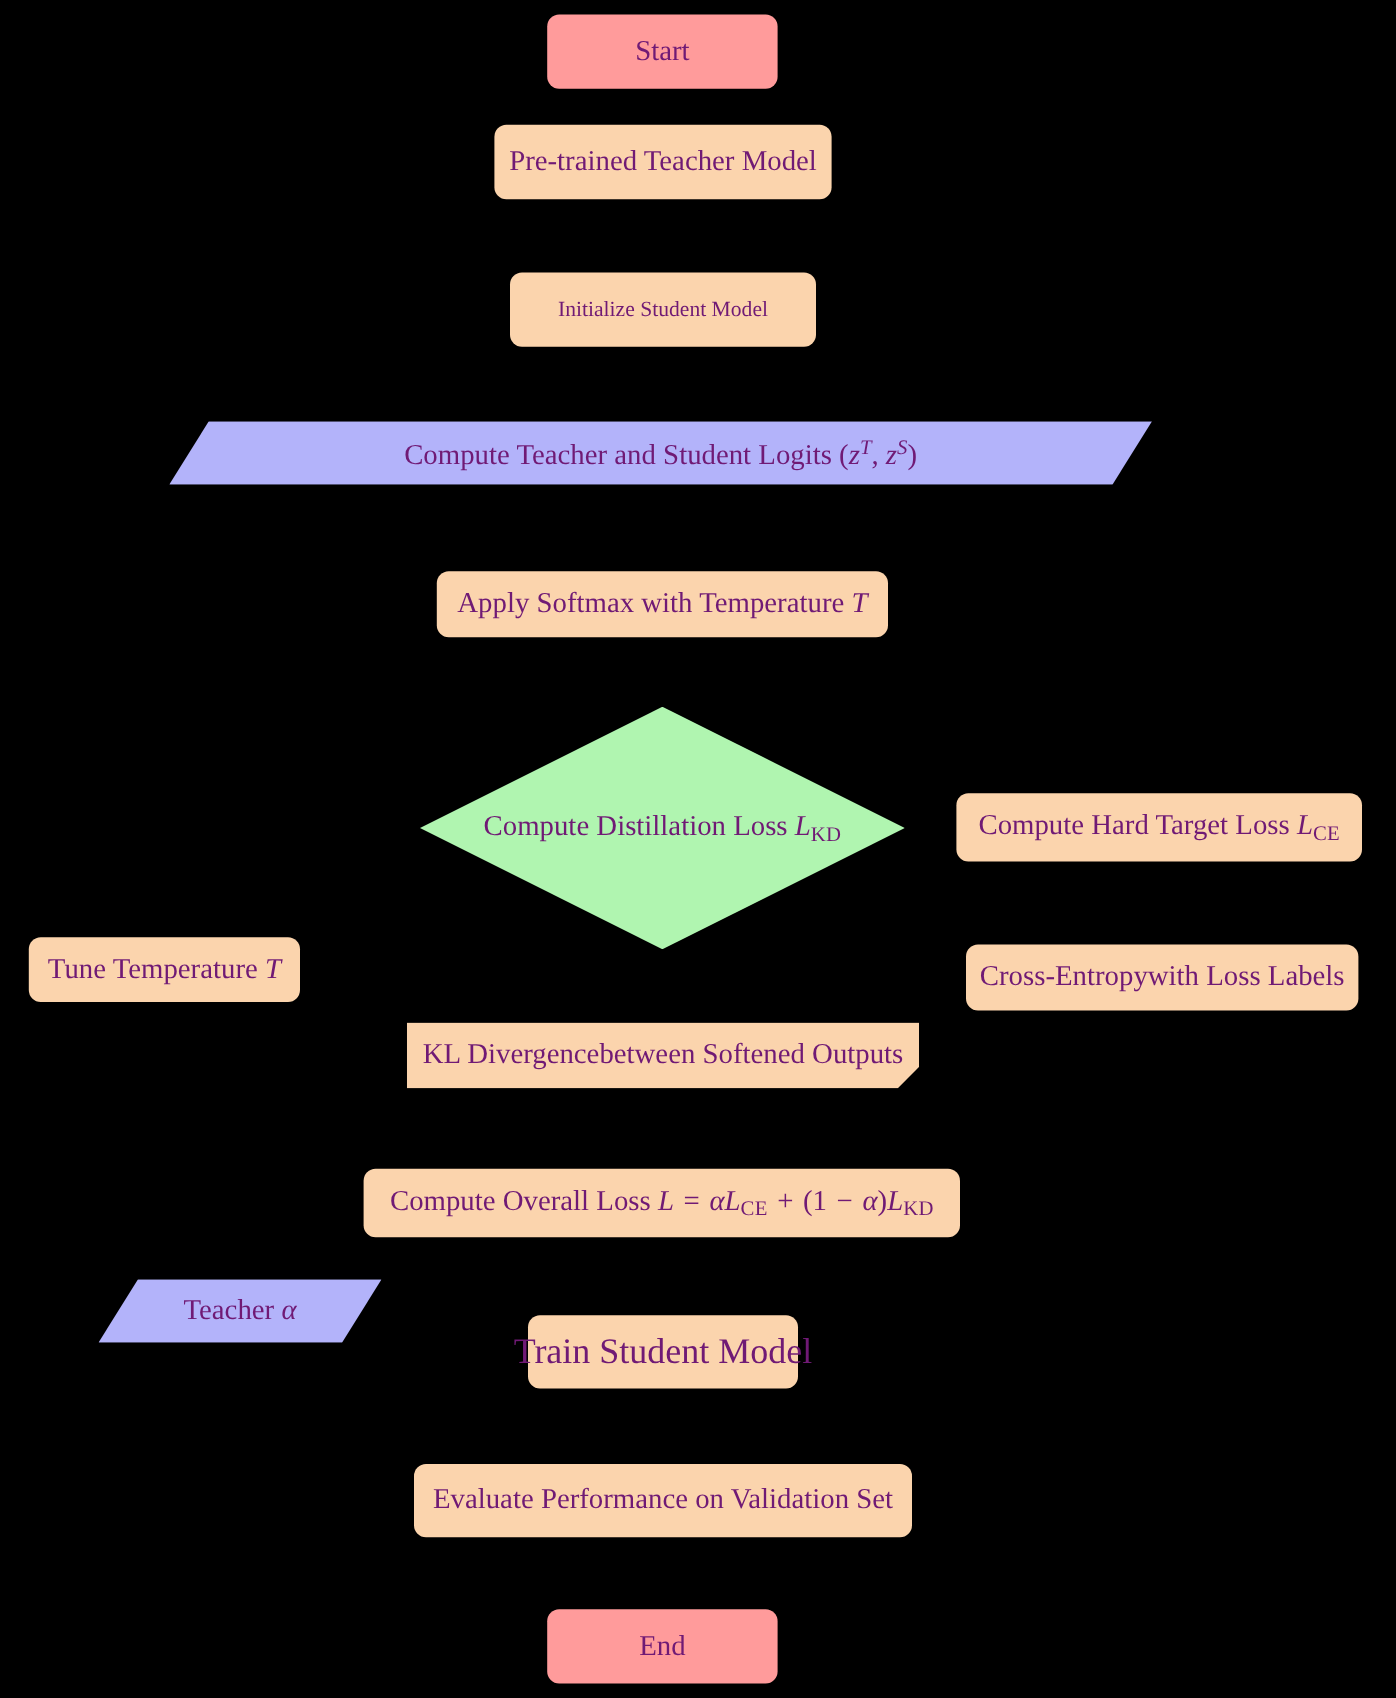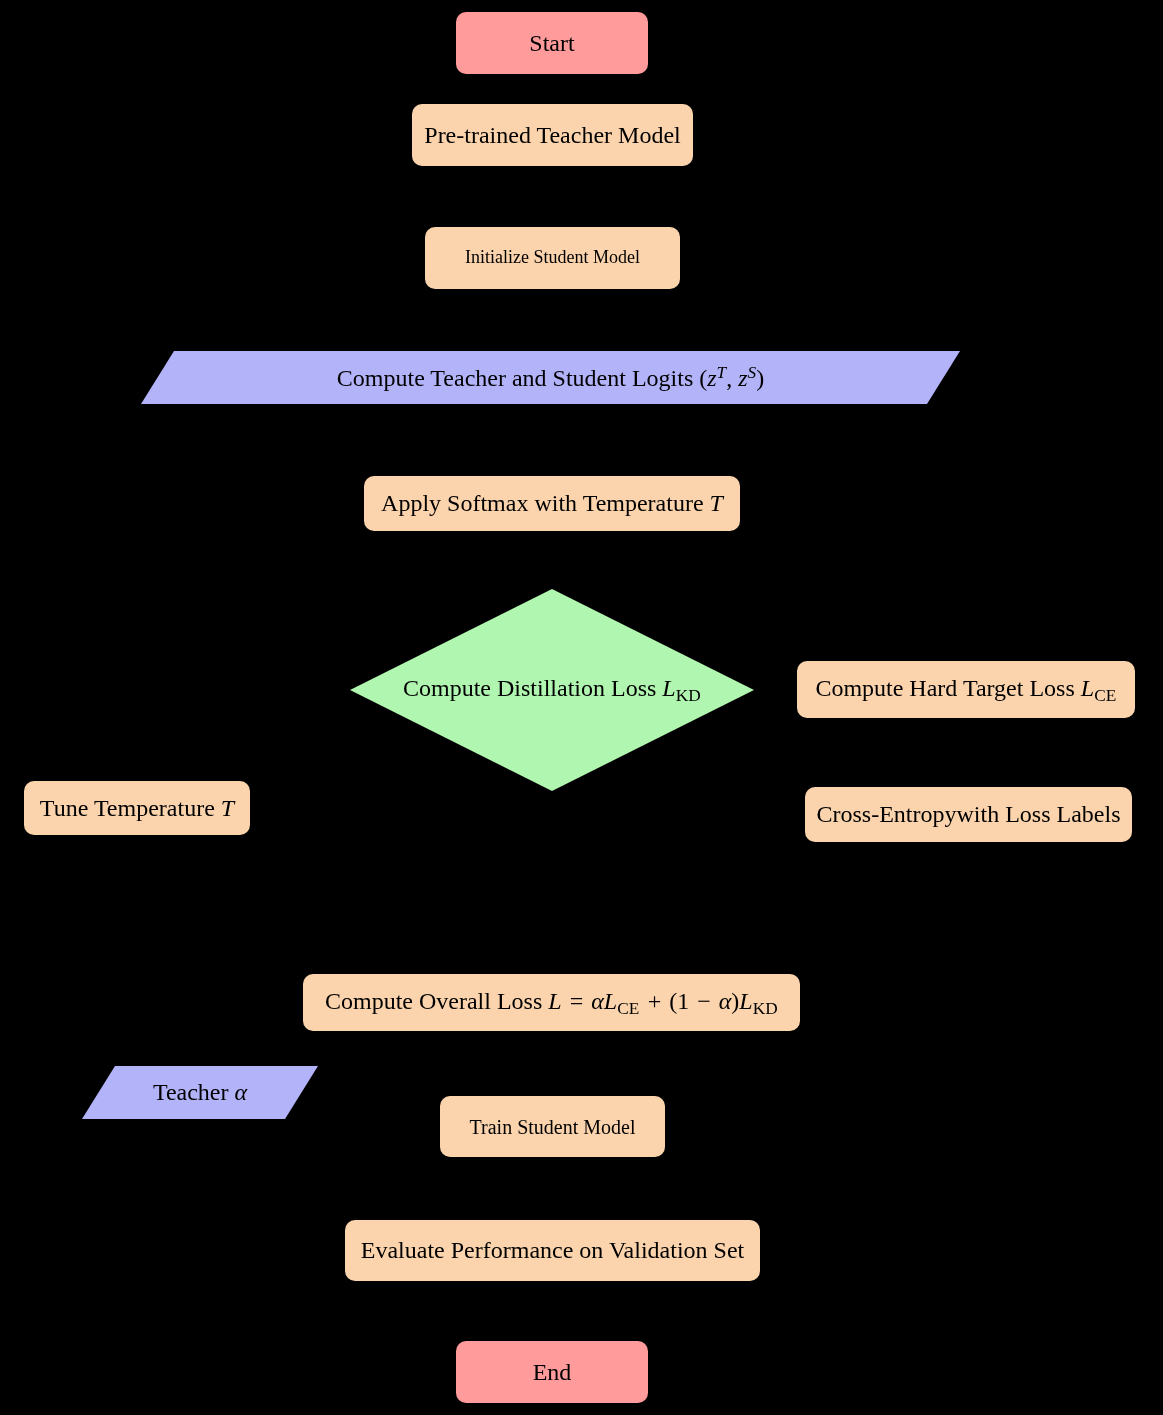--- a/index.html
+++ b/index.html
@@ -27,21 +27,21 @@
 
   .node {
     position: absolute;
     box-sizing: border-box;
     display: flex;
     align-items: center;
     justify-content: center;
     text-align: center;
     line-height: 1.1;
     white-space: nowrap;
-    color: #000000;
+    color: #701a75;
     font-family: "Liberation Serif", "DejaVu Serif", serif;
   }
 
   
   .shape-terminal {
     border-radius: 10px;
   }
   .shape-process {
     border-radius: 10px;
   }
@@ -116,31 +116,35 @@
   </div>
 
   <div class="node shape-process" style="left:797px; top:661px; width:338px; height:57px; background:#fbd4ad; font-size:24px;">
     <span class="node-label"><span>Compute Hard Target Loss </span><span class="mi">L</span><span class="sub">CE</span></span>
   </div>
 
   <div class="node shape-process" style="left:805px; top:787px; width:327px; height:55px; background:#fbd4ad; font-size:24px;">
     <span class="node-label">Cross-Entropywith Loss Labels</span>
   </div>
 
+  <div class="node shape-notched" style="left:339px; top:852px; width:427px; height:55px; background:#fbd4ad; font-size:24px;
+              clip-path: polygon(0 0, 427px 0, 427px 37px, 409px 55px, 0 55px);">
+    <span class="node-label">KL Divergencebetween Softened Outputs</span>
+  </div>
 
   <div class="node shape-process" style="left:303px; top:974px; width:497px; height:57px; background:#fbd4ad; font-size:24px;">
     <span class="node-label"><span>Compute Overall Loss </span><span class="mi">L</span><span class="op"> = </span><span class="mi">α</span><span class="mi">L</span><span class="sub">CE</span><span class="op"> + </span><span>(1 </span><span class="op">−</span><span class="mi"> α</span><span>)</span><span class="mi">L</span><span class="sub">KD</span></span>
   </div>
 
   <div class="node shape-io" style="left:82px; top:1066px; width:236px; height:53px; background:#b3b3fa; font-size:24px;
               clip-path: polygon(33px 0, 236px 0, 203px 53px, 0 53px);">
     <span class="node-label"><span>Teacher </span><span class="mi">α</span></span>
   </div>
 
-  <div class="node shape-process" style="left:440px; top:1096px; width:225px; height:61px; background:#fbd4ad; font-size:20px;">
+  <div class="node shape-process" style="left:440px; top:1096px; width:225px; height:61px; background:#fbd4ad; font-size:30px;">
     <span class="node-label">Train Student Model</span>
   </div>
 
   <div class="node shape-process" style="left:345px; top:1220px; width:415px; height:61px; background:#fbd4ad; font-size:24px;justify-content:center;">
     <span class="node-label">Evaluate Performance on Validation Set</span>
   </div>
 
   <div class="node shape-terminal" style="left:456px; top:1341px; width:192px; height:62px; background:#ff9b9b; font-size:24px;">
     <span class="node-label">End</span>
   </div>

